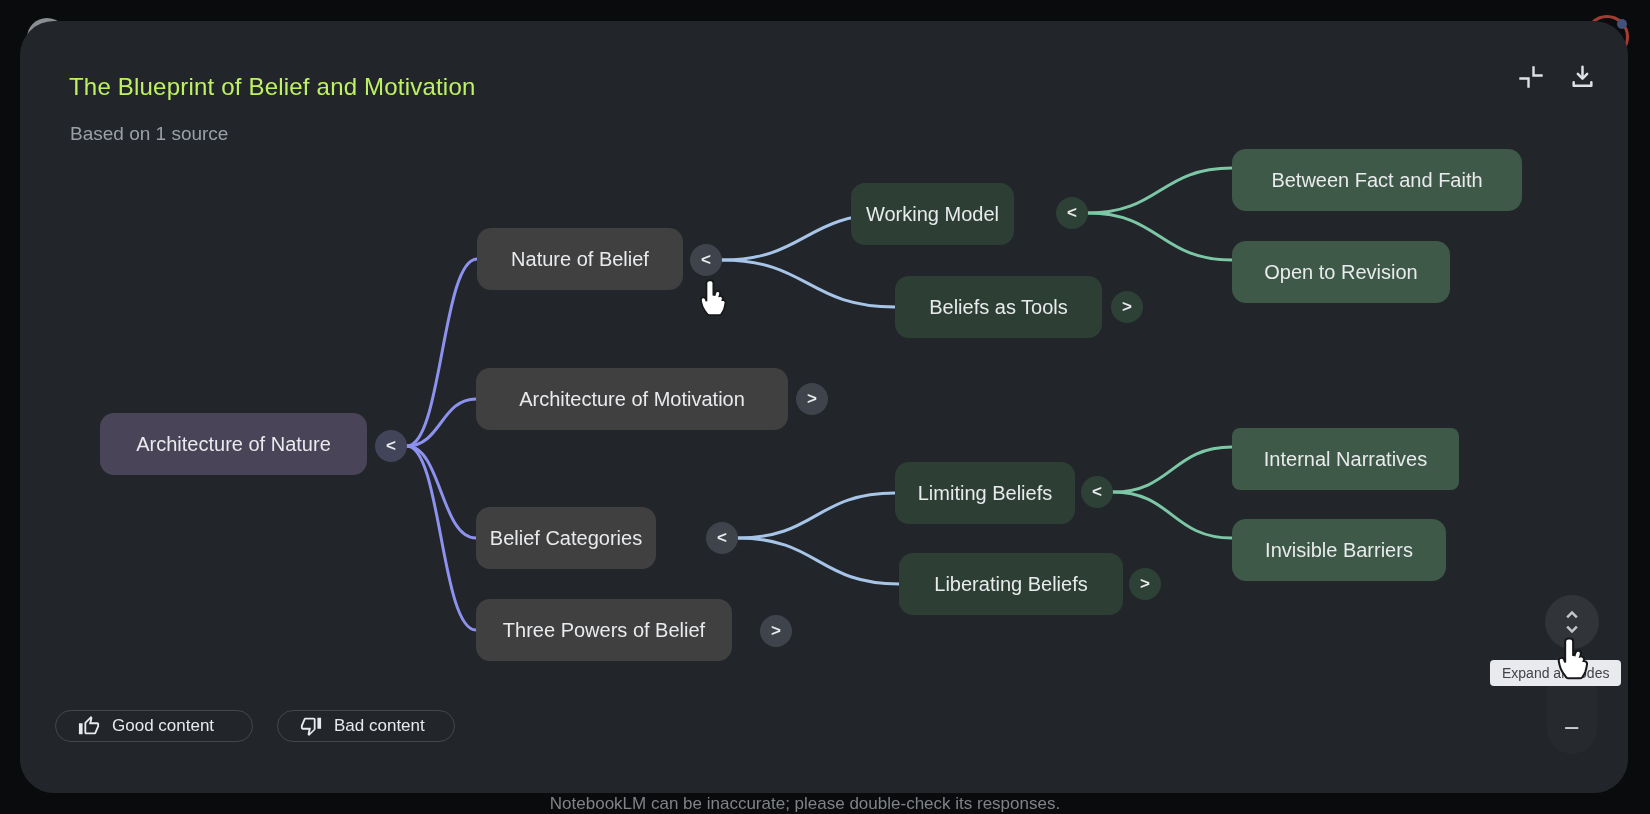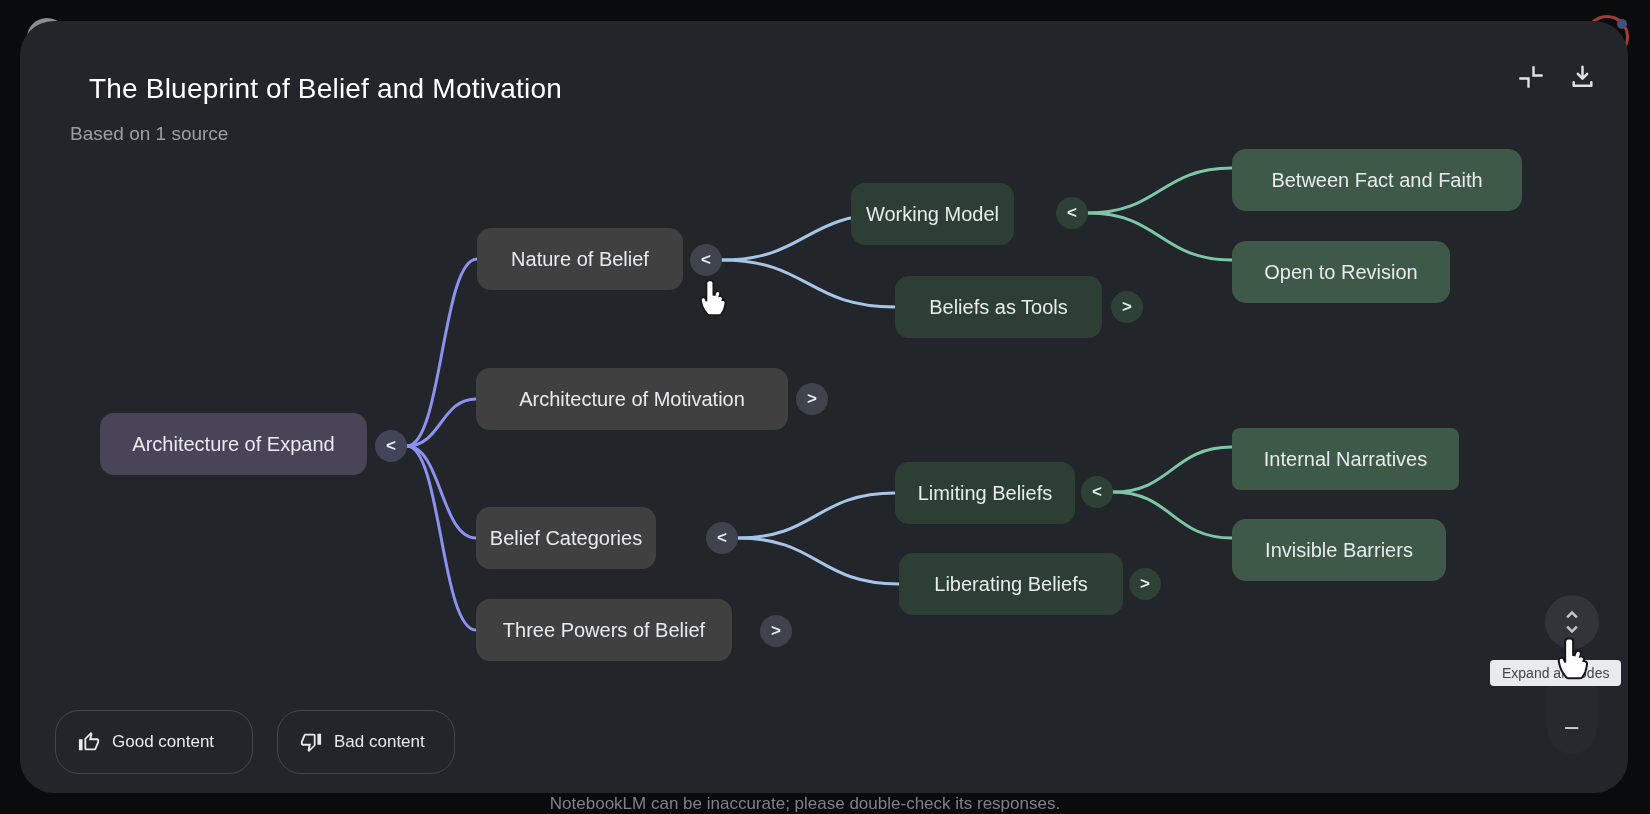--- a/index.html
+++ b/index.html
@@ -5,40 +5,40 @@
   html,body{margin:0;padding:0;background:#0a0b0d;}
   #stage{position:relative;width:1650px;height:814px;overflow:hidden;
          font-family:"Liberation Sans",sans-serif;color:#e8eaed;}
   
   .bg-circle{position:absolute;border-radius:50%;}
   
   #panel{position:absolute;left:20px;top:21px;width:1608px;height:772px;
          background:#222529;border-radius:34px;z-index:2;}
   .abs{position:absolute;}
   
-  #title{left:49px;top:52px;font-size:28px;font-weight:400;color:#ffffff;letter-spacing:.2px;margin-left:20px;}
+  #title{left:49px;top:52px;font-size:24px;font-weight:400;color:#bef264;letter-spacing:.2px;}
   #subtitle{left:50px;top:102px;font-size:19px;color:#9aa0a6;}
   .icon-btn{width:44px;height:44px;border-radius:50%;display:flex;align-items:center;
             justify-content:center;cursor:pointer;}
   
   .node{position:absolute;height:62px;border-radius:14px;display:flex;align-items:center;
         justify-content:center;font-size:20px;color:#e8eaed;white-space:nowrap;box-sizing:border-box;
         padding:0 10px;z-index:4;}
   .node.root{background:#4a4458;}
   .node.gray{background:#404040;}
   .node.green-dark{background:#2d3f34;}
   .node.green-light{background:#3e5947;margin-top:12px;}
   .toggle{position:absolute;width:32px;height:32px;border-radius:50%;display:flex;align-items:center;
           justify-content:center;font-size:17px;font-weight:700;color:#e8eaed;z-index:5;cursor:pointer;}
   .toggle.gray{background:#3f434c;}
   .toggle.rootc{background:#424459;}
   .toggle.green{background:#2d4136;}
   #links{position:absolute;left:0;top:0;z-index:3;pointer-events:none;}
   
-  .pill{position:absolute;height:64px;border:1px solid #43464b;border-radius:24px;
+  .pill{position:absolute;height:32px;border:1px solid #43464b;border-radius:24px;
         display:flex;align-items:center;gap:12px;padding:0 22px;box-sizing:border-box;
         font-size:17px;color:#e8eaed;cursor:pointer;z-index:4;background:transparent;}
   
   #expand-btn{left:1545px;top:595px;width:54px;height:54px;border-radius:50%;
               background:rgba(255,255,255,.07);display:flex;align-items:center;justify-content:center;
               cursor:pointer;z-index:6;}
   #zoom-pill{left:1547px;top:652px;width:50px;height:102px;border-radius:25px;background:#26292e;
              z-index:4;display:flex;flex-direction:column;}
   .zoom-half{flex:1;display:flex;align-items:center;justify-content:center;font-size:27px;
              font-weight:300;color:#c9ccd0;cursor:pointer;}
@@ -95,21 +95,21 @@
       <path stroke="#7cc7a5" d="M1088 213 C1160 213 1160 260 1232 260"></path>
 
       <path stroke="#a6c5e8" d="M738 538 C816 538 816 493 895 493"></path>
       <path stroke="#a6c5e8" d="M738 538 C818 538 818 584 899 584"></path>
 
       <path stroke="#7cc7a5" d="M1113 492 C1172 492 1172 447 1232 447"></path>
       <path stroke="#7cc7a5" d="M1113 492 C1172 492 1172 538 1232 538"></path>
     </g>
   </svg>
 
-  <div class="node root" style="left:100px;top:413px;width:267px;">Architecture of Expand</div>
+  <div class="node root" style="left:100px;top:413px;width:267px;">Architecture of Nature</div>
   <div class="toggle rootc" style="left:375px;top:430px;">&lt;</div>
 
   <div class="node gray" style="left:477px;top:228px;width:206px;">Nature of Belief</div>
   <div class="toggle gray" style="left:690px;top:244px;">&lt;</div>
 
   <div class="node gray" style="left:476px;top:368px;width:312px;">Architecture of Motivation</div>
   <div class="toggle gray" style="left:796px;top:383px;">&gt;</div>
 
   <div class="node gray" style="left:476px;top:507px;width:180px;">Belief Categories</div>
   <div class="toggle gray" style="left:706px;top:522px;">&lt;</div>

